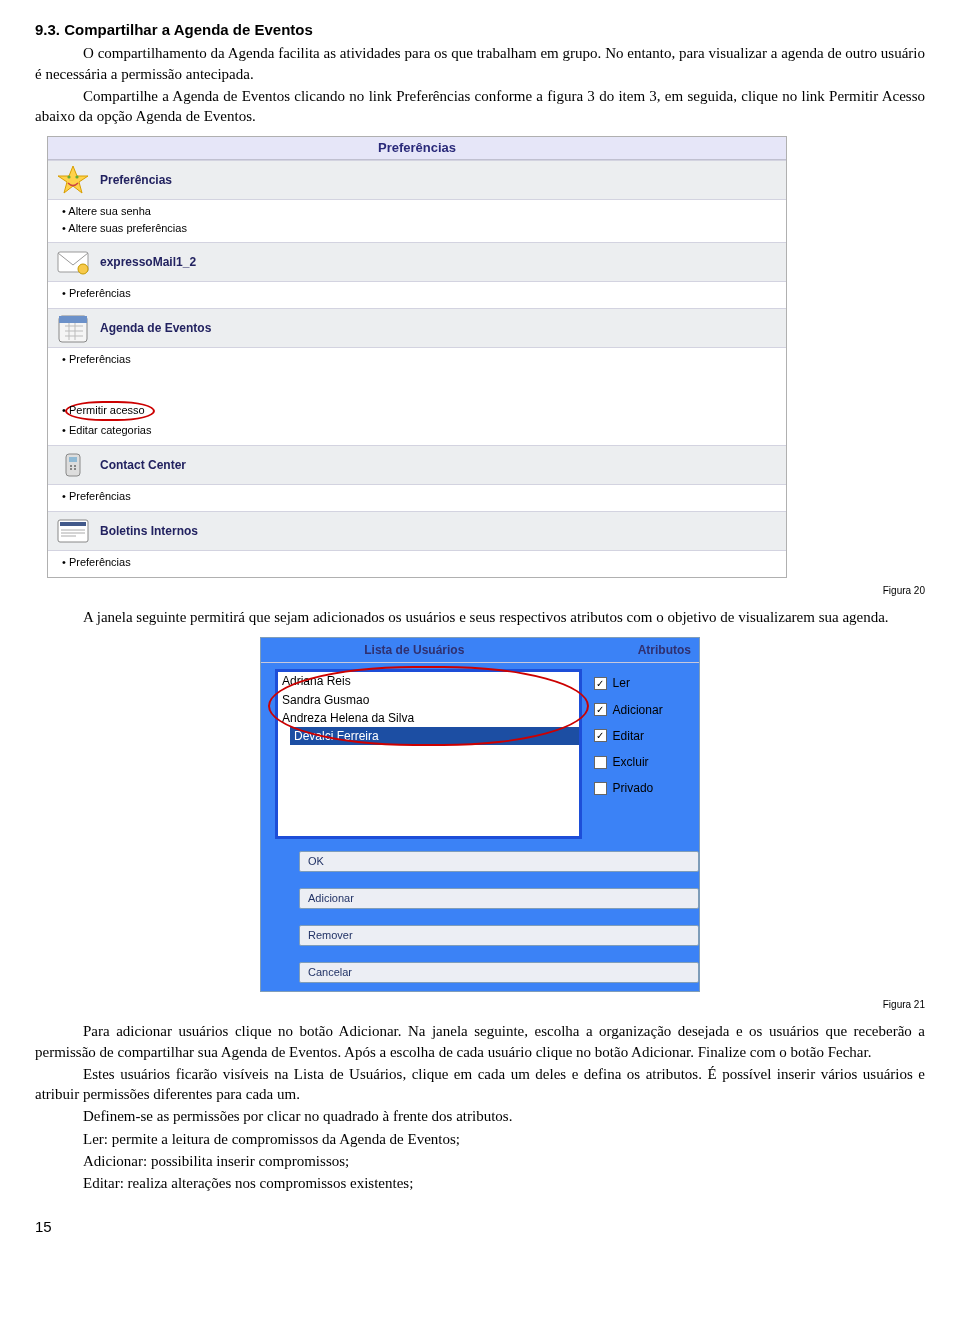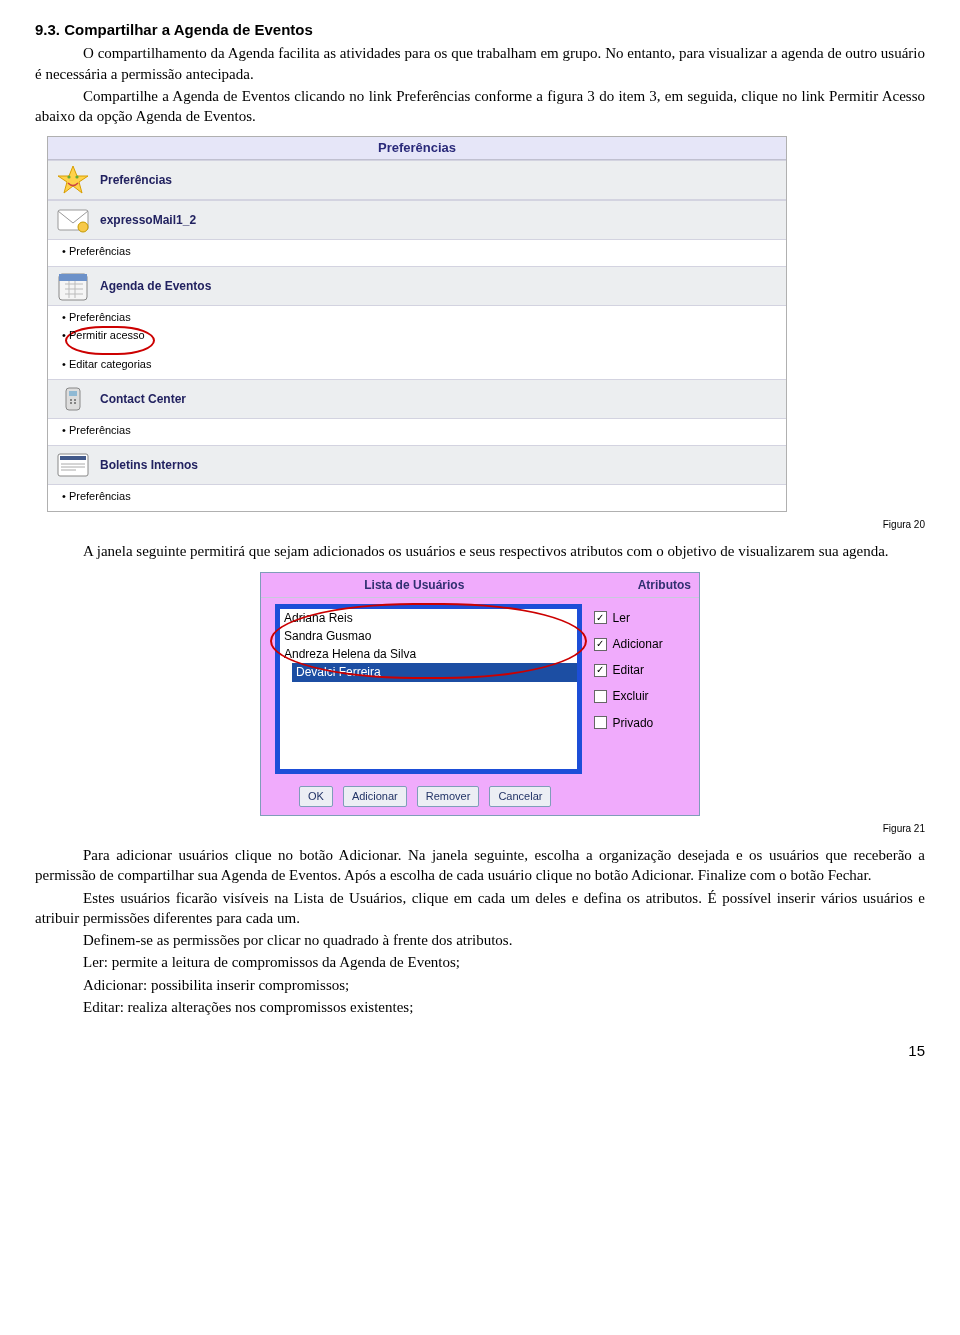--- a/index.html
+++ b/index.html
@@ -10,38 +10,38 @@
   .figure-wrap { margin: 10px 0 6px 0; }
   .fig-caption { text-align: right; font-size: 10px; margin: 4px 0 10px; }
   .prefs-panel { border: 1px solid #b0b0b0; background: #fff; width: 740px; margin-left: 12px; font-size: 12px; }
   .pref-titlebar { background: #e6e6f8; border-bottom: 1px solid #c0c0d0; padding: 2px 8px; color: #2a2a7a; font-weight: bold; text-align: center; font-size: 13px; }
   .section-row { display: flex; align-items: center; gap: 8px; background: #eceef0; border-top: 1px solid #d3d3e0; border-bottom: 1px solid #d3d3e0; padding: 2px 6px; }
   .section-row .icon { width: 38px; height: 34px; display: flex; align-items: center; justify-content: center; }
   .section-name { color: #222260; font-weight: bold; font-size: 12px; }
   .link-list { padding: 3px 0 6px 14px; }
   .link-list .item { font-size: 11px; color: #000; padding: 1px 0; }
   .link-list .item::before { content: "• "; }
-  .circled { display: inline-block; border: 2px solid #c00; border-radius: 50%/60%; padding: 0 8px 10px 2px; margin-left: -4px; }
+  .circled { display: inline-block; border: 2px solid #c00; border-radius: 50%/60%; padding: 0 8px 1px 2px; margin-left: -4px; margin-top: 32px; }
   
-  .user-panel { width: 440px; margin: 6px auto; border: 1px solid #7f9db9; background: #f0abfc; font-size: 12px; padding: 0; }
+  .user-panel { width: 440px; margin: 6px auto; border: 1px solid #7f9db9; background: #3b82f6; font-size: 12px; padding: 0; }
   .up-header { display: flex; }
   .up-col-title { flex: 1; padding: 4px 8px; color: #303070; font-weight: bold; text-align: center; }
   .up-col-title.left { flex: 0 0 70%; text-align: center; }
   .up-col-title.right { flex: 0 0 30%; text-align: right; padding-left: 4px; }
   .up-body { display: flex; border-top: 1px solid #c8c8dc; }
-  .listbox { flex: 0 0 70%; border: 5px solid #1d4ed8; margin: 6px 6px 4px 14px; height: 170px; background: #fff; position: relative; }
+  .listbox { flex: 0 0 70%; border: 3px solid #1d4ed8; margin: 6px 6px 4px 14px; height: 170px; background: #fff; position: relative; }
   .listbox .ell { position: absolute; inset: -6px -10px 90px -10px; border: 2px solid #c00; border-radius: 50%/55%; pointer-events: none; }
   .listbox .row { padding: 1px 4px; font-size: 12px; font-family: Arial; }
   .listbox .row.sel { background: #1c4ea3; color: #fff; margin-left: 12px; }
   .attrs { flex: 0 0 30%; padding: 12px 6px 4px 6px; }
   .check { display: flex; align-items: center; gap: 6px; margin-bottom: 10px; font-size: 12px; }
   .check .box { width: 13px; height: 13px; border: 1px solid #666; background: #fff; display: flex; align-items: center; justify-content: center; font-size: 10px; line-height: 1; }
-  .buttons-row { padding: 8px 0 8px 38px; display: flex; gap: 10px; }
+  .buttons-row { padding: 8px 0 8px 38px; display: flex; gap: 16px; flex-direction: column; }
   .btn { border: 1px solid #7f9db9; background: #eceef4; color: #223366; padding: 2px 8px; font-size: 11px; border-radius: 2px; cursor: pointer; }
-  .page-num { text-align: right; margin-top: 24px; font-size: 15px; }
+  .page-num { text-align: left; margin-top: 24px; font-size: 15px; }
   
   .ico-star { width: 32px; height: 32px; }
   .ico-env { width: 32px; height: 26px; }
   .ico-cal { width: 32px; height: 32px; }
   .ico-phone { width: 34px; height: 30px; }
   .ico-news { width: 34px; height: 30px; }
 </style>
 </head>
 <body>
 
@@ -57,20 +57,24 @@
       <span class="icon">
         <svg class="ico-star" viewBox="0 0 32 32">
             <polygon points="16,2 20,12 31,12 22,18 25,29 16,22 7,29 10,18 1,12 12,12" fill="#ffd24a" stroke="#d89e00" stroke-width="1"></polygon>
             <circle cx="12" cy="13" r="1.6" fill="#6a3"></circle>
             <circle cx="20" cy="13" r="1.6" fill="#6a3"></circle>
             <path d="M11 19 Q16 24 21 19" stroke="#c44" stroke-width="1.6" fill="none"></path>
           </svg>
       </span>
       <span class="section-name">Preferências</span>
     </div>
+    <div class="link-list">
+      <div class="item">Altere sua senha</div>
+      <div class="item">Altere suas preferências</div>
+    </div>
 
     <div class="section-row">
       <span class="icon">
         <svg class="ico-env" viewBox="0 0 32 26">
             <rect x="1" y="3" width="30" height="20" rx="2" fill="#fff" stroke="#999"></rect>
             <polyline points="1,4 16,16 31,4" fill="none" stroke="#999"></polyline>
             <circle cx="26" cy="20" r="5" fill="#f7c94a" stroke="#c59a00"></circle>
           </svg>
       </span>
       <span class="section-name">expressoMail1_2</span>

